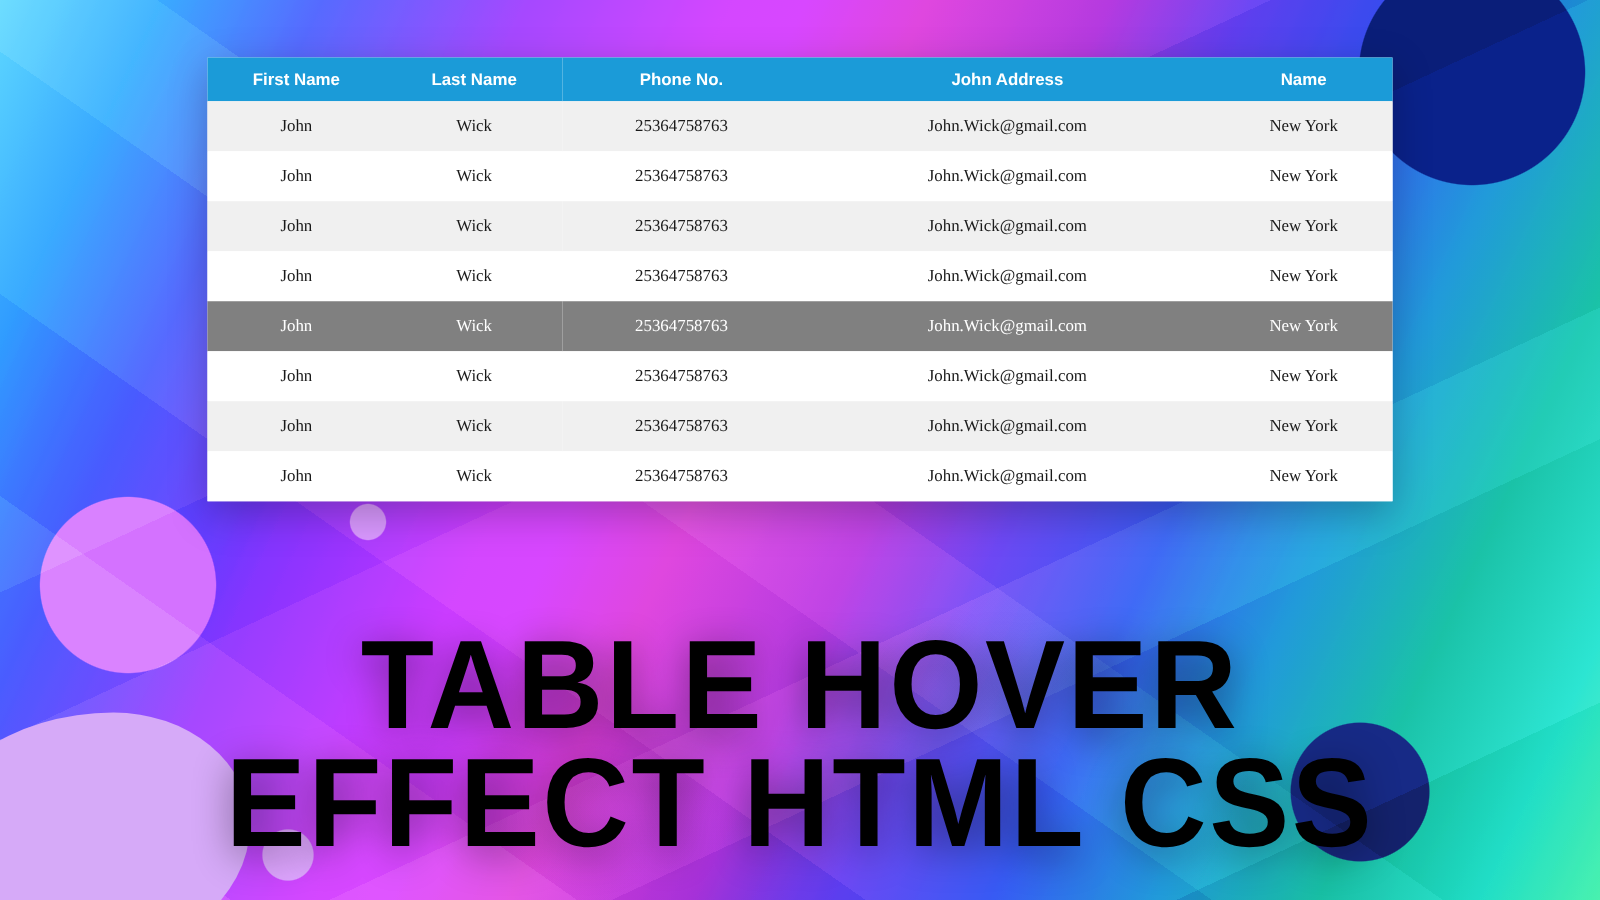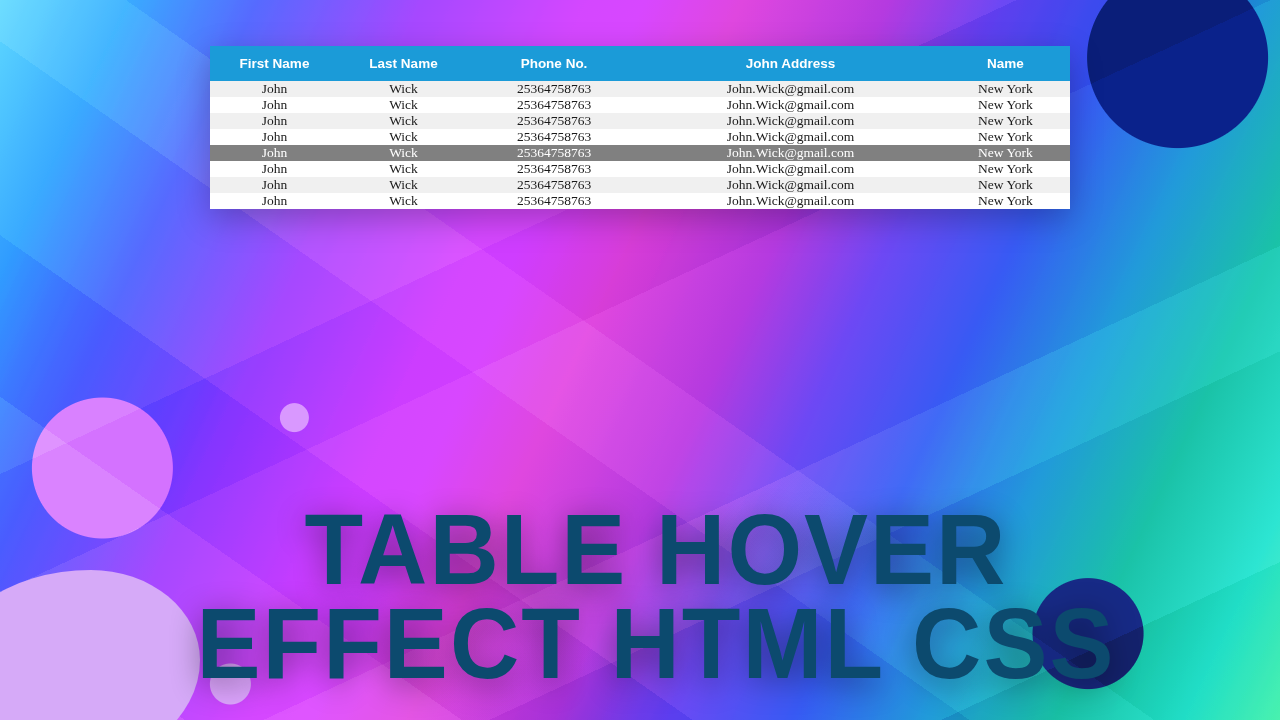--- a/index.html
+++ b/index.html
@@ -36,55 +36,54 @@
   }
   .blob {
     position:absolute; left:-60px; bottom:-50px; width:260px; height:200px;
     background:#d9a8ff; border-radius:58% 42% 55% 45% / 55% 45% 55% 45%;
     z-index:0; filter:saturate(.9);
   }
 
   
   .table-wrap {
     position:absolute; left:50%; top:46px; transform:translateX(-50%);
-    width:860px; z-index:2;
+    width:948px; z-index:2;
     box-shadow:0 10px 30px rgba(0,0,0,.25);
   }
   table { width:100%; border-collapse:collapse; background:#fff; }
   thead th {
     background:#1b9bd8; color:#fff; font-weight:bold;
     font-family:'Segoe UI', Arial, sans-serif;
     padding:10px 8px; font-size:13.5px; text-align:center;
   }
   tbody td {
-    padding:0 8px; font-size:13.5px; text-align:center; color:#1a1a1a;
+    padding:12px 8px; font-size:13.5px; text-align:center; color:#1a1a1a;
     font-family:Georgia,'Times New Roman',serif;
   }
   tbody tr:nth-child(odd) { background:#f0f0f0; }
   tbody tr:nth-child(even){ background:#ffffff; }
   tbody tr:hover, tbody tr.hovered { background:#808080; color:#fff; }
   tbody tr:hover td, tbody tr.hovered td { color:#fff; }
 
   col.c-first { width:15%; }
   col.c-last  { width:15%; }
   col.c-phone { width:20%; }
   col.c-email { width:35%; }
   col.c-city  { width:15%; }
 
   
   .title {
     position:absolute; left:50%; bottom:30px; transform:translateX(-50%);
     z-index:3; text-align:center;
     font-family:'Arial Black','Segoe UI',sans-serif;
     font-weight:900; letter-spacing:2px;
-    color:#0c4a6e; font-size:96px; line-height:.98;
+    color:#000000; font-size:96px; line-height:.98;
     text-shadow:0 6px 30px rgba(0,0,0,.45);
     white-space:nowrap;
     font-stretch:condensed;
-    margin-left:16px;
   }
   .title .line { display:block; transform:scaleY(1.05); }
 </style>
 </head>
 <body>
 
 <div class="bg"></div>
 <div class="blob"></div>
 
 <div class="table-wrap">

